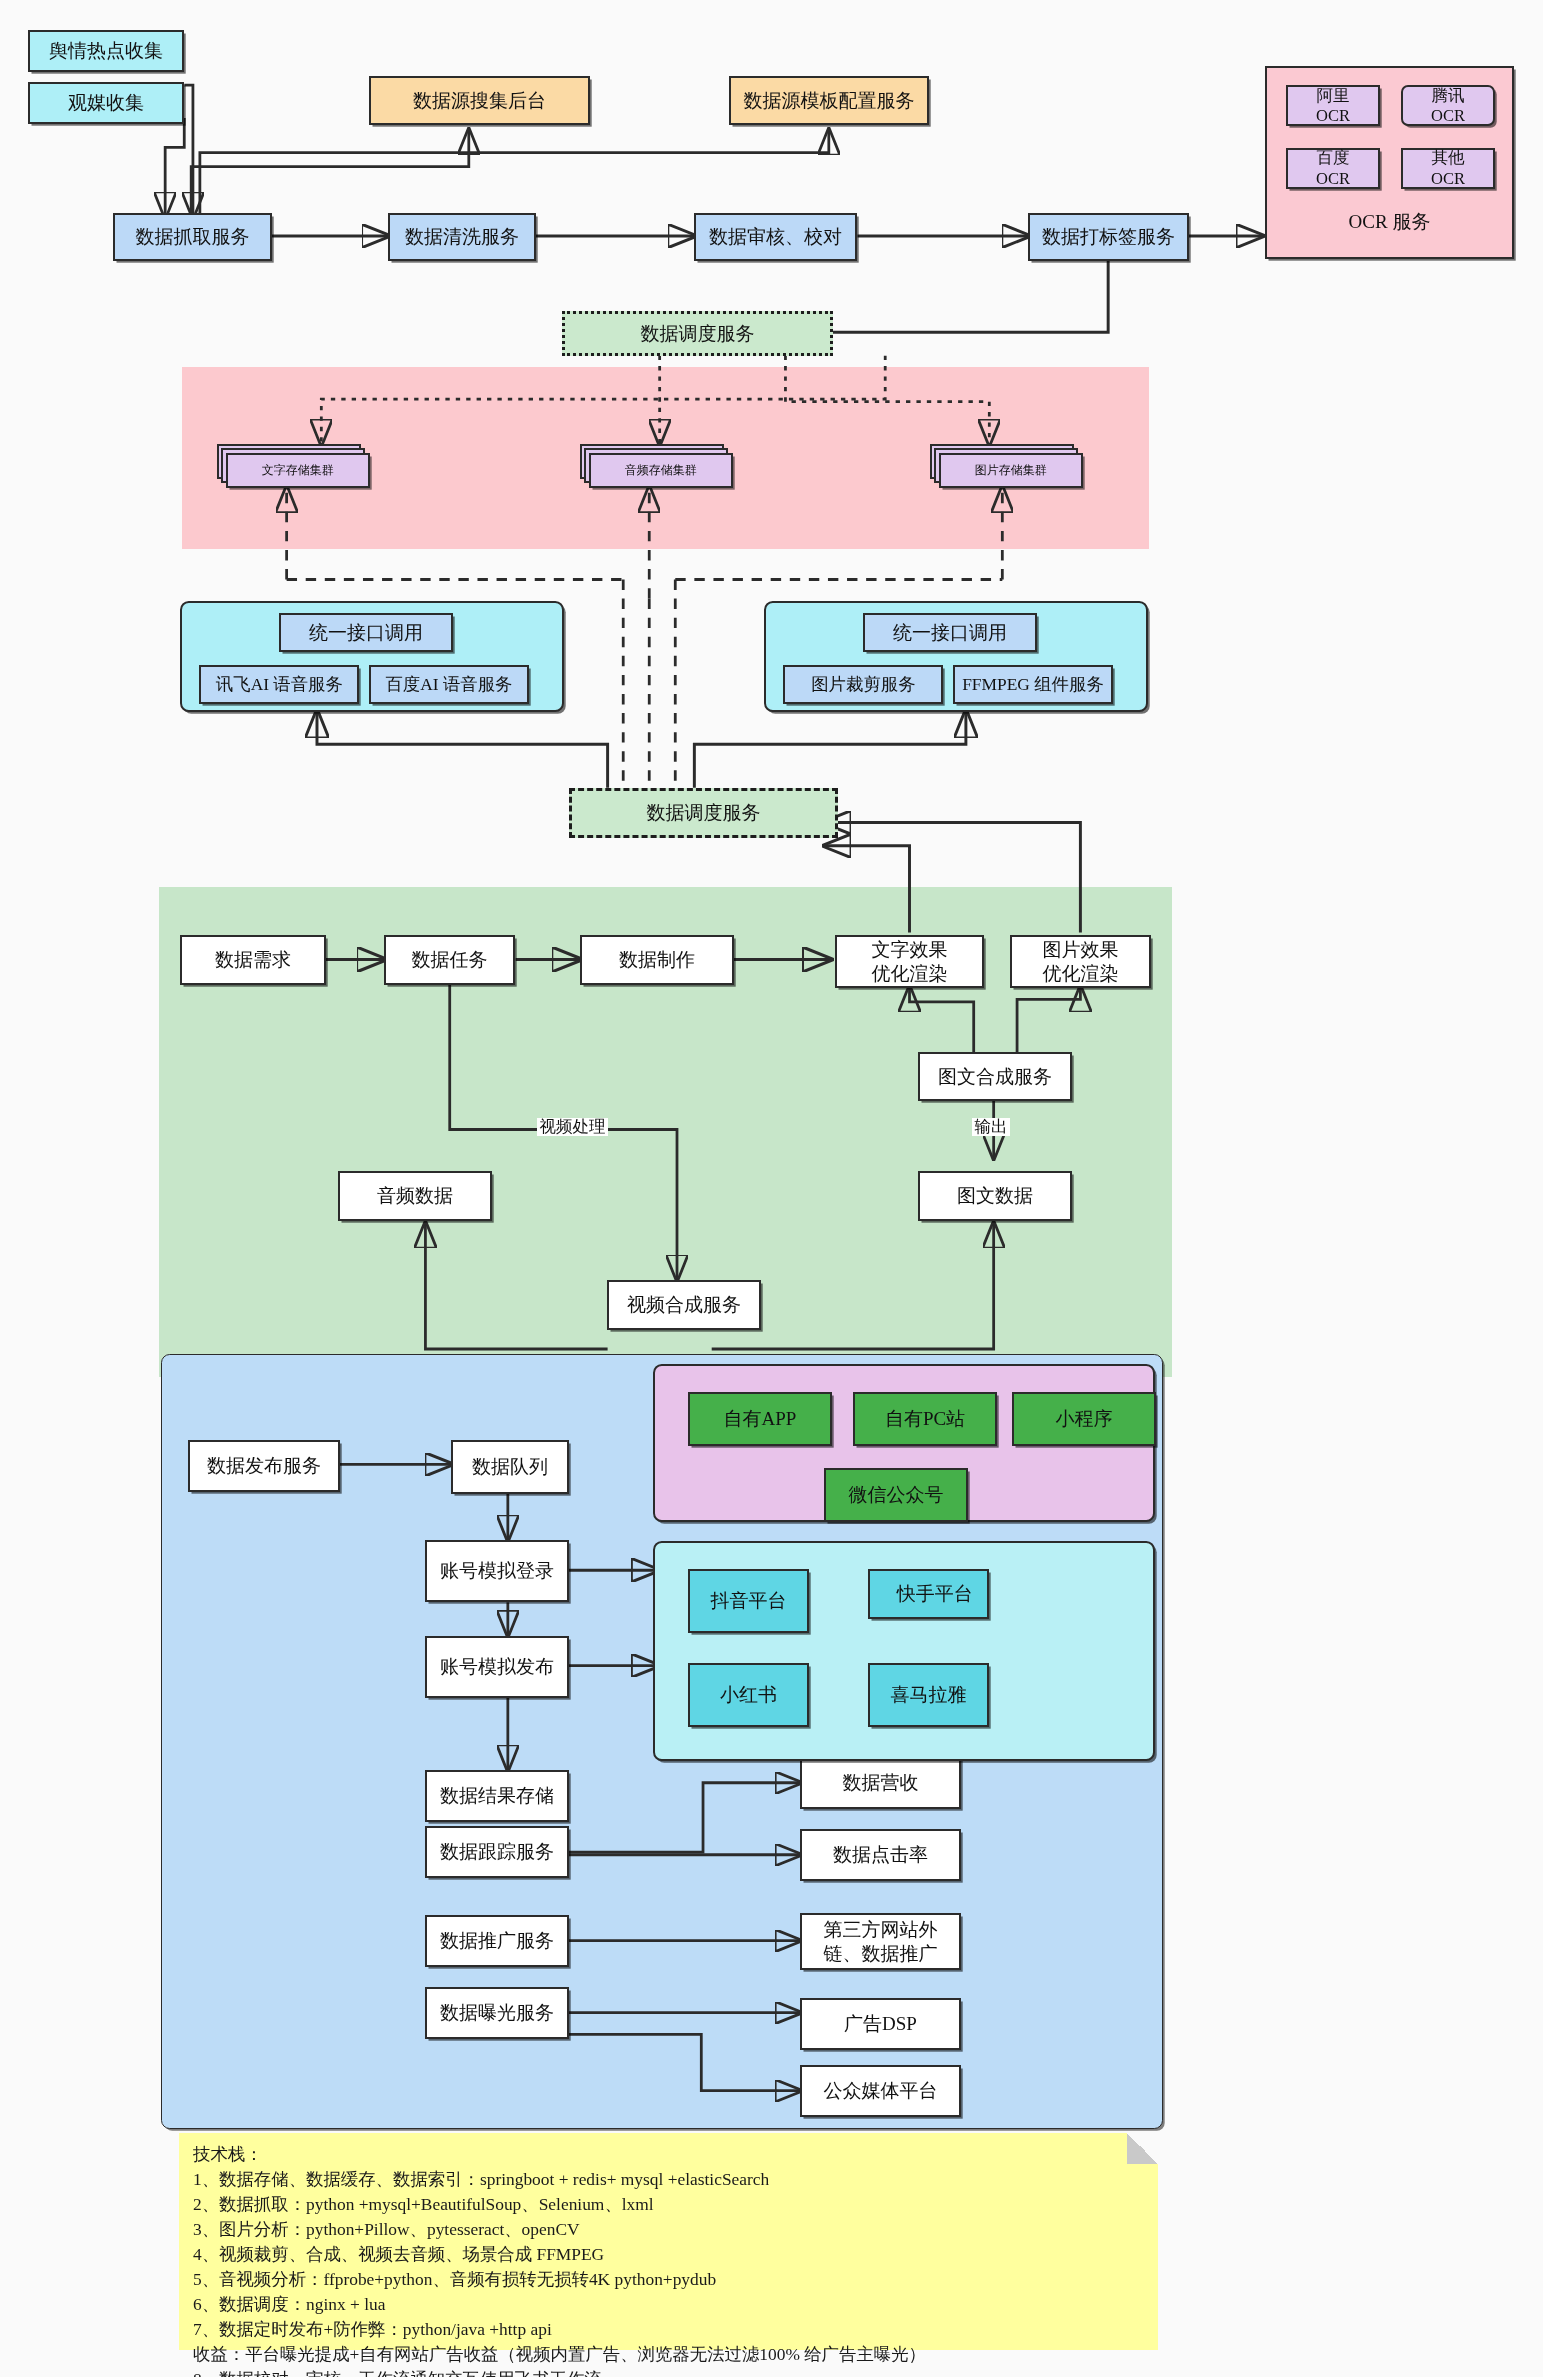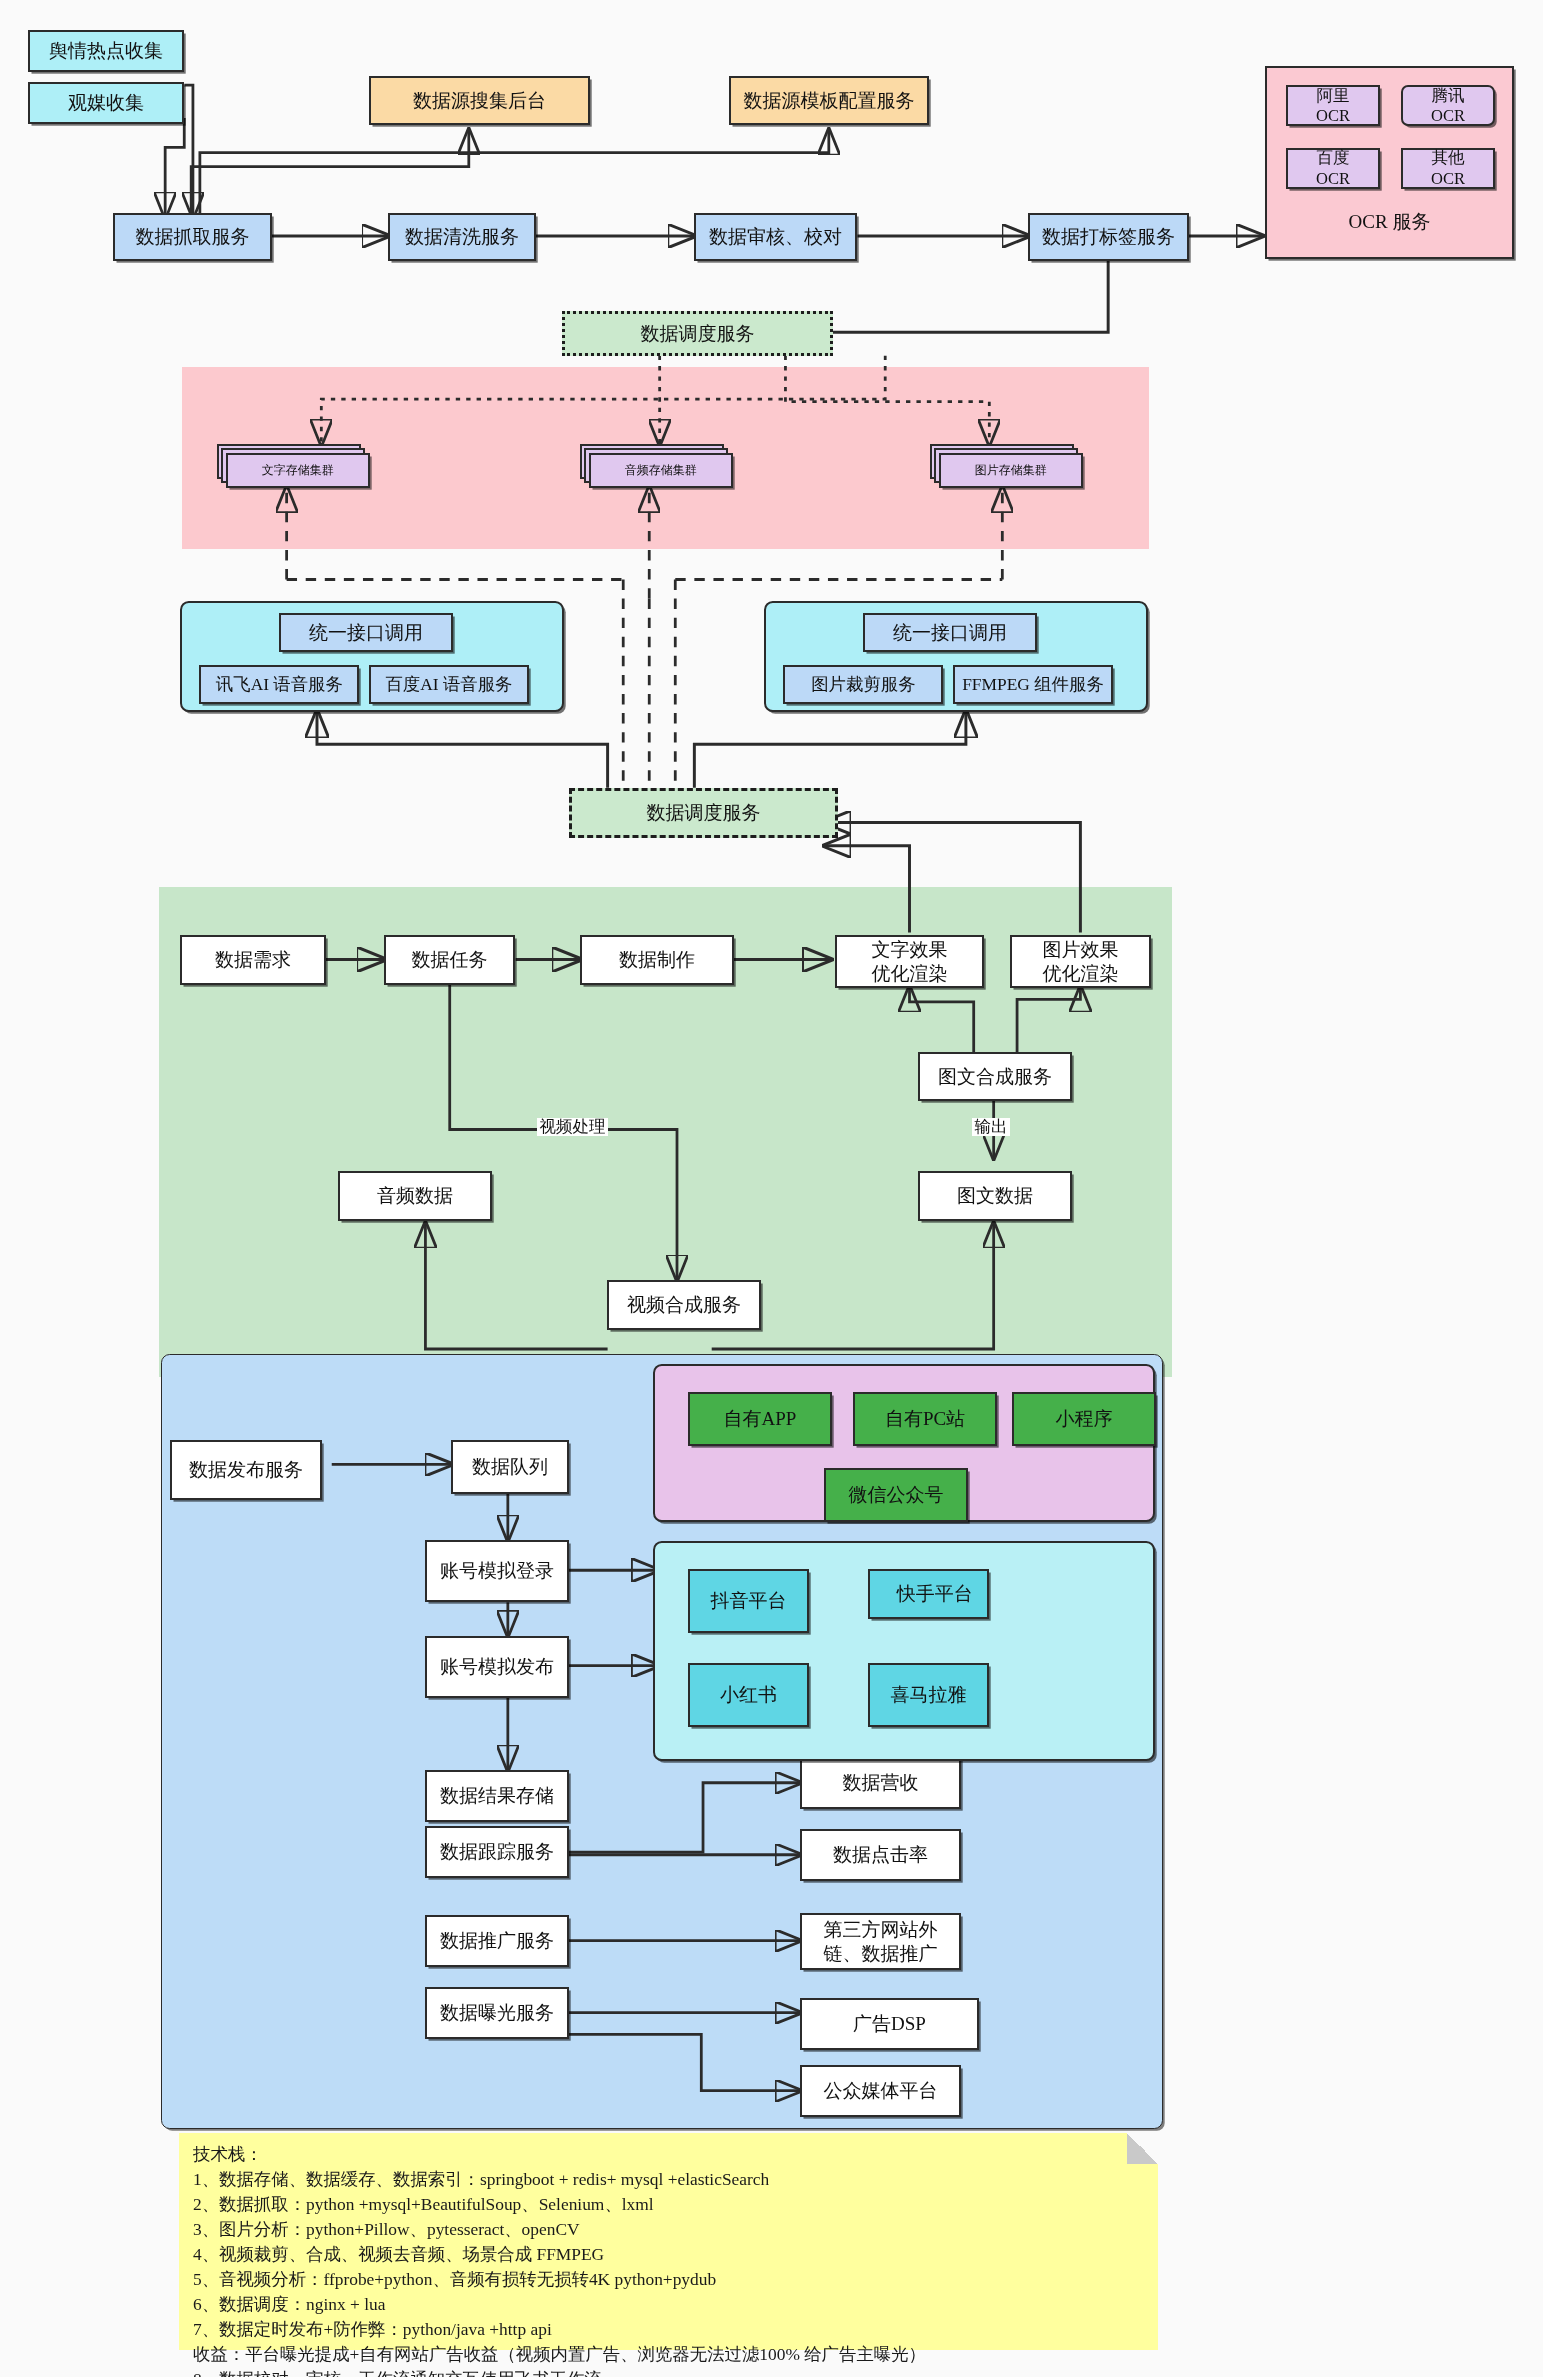--- a/index.html
+++ b/index.html
@@ -212,36 +212,36 @@
   <div class="node white" style="left:918px;top:1052px;width:154px;height:49px;">图文合成服务</div>
 
   <div class="node white" style="left:338px;top:1171px;width:154px;height:50px;">音频数据</div>
   <div class="node white" style="left:918px;top:1171px;width:154px;height:50px;">图文数据</div>
 
   <div class="node white" style="left:607px;top:1280px;width:154px;height:50px;">视频合成服务</div>
 
   <div class="elabel" style="left:537px;top:1118px;">视频处理</div>
   <div class="elabel" style="left:972px;top:1118px;">输出</div>
 
-  <div class="node white" style="left:170px;top:1440px;width:152px;height:60px;">数据发布服务</div>
+  <div class="node white" style="left:188px;top:1440px;width:152px;height:52px;">数据发布服务</div>
   <div class="node white" style="left:451px;top:1440px;width:118px;height:54px;">数据队列</div>
 
   <div class="node white" style="left:425px;top:1540px;width:144px;height:62px;">账号模拟登录</div>
   <div class="node white" style="left:425px;top:1636px;width:144px;height:62px;">账号模拟发布</div>
 
   <div class="node white" style="left:425px;top:1770px;width:144px;height:52px;">数据结果存储</div>
   <div class="node white" style="left:425px;top:1826px;width:144px;height:52px;">数据跟踪服务</div>
   <div class="node white" style="left:425px;top:1915px;width:144px;height:52px;">数据推广服务</div>
   <div class="node white" style="left:425px;top:1987px;width:144px;height:52px;">数据曝光服务</div>
 
   <div class="node white" style="left:800px;top:1757px;width:161px;height:52px;">数据营收</div>
   <div class="node white" style="left:800px;top:1829px;width:161px;height:52px;">数据点击率</div>
   <div class="node white" style="left:800px;top:1913px;width:161px;height:57px;">第三方网站外
 链、数据推广</div>
-  <div class="node white" style="left:800px;top:1998px;width:179px;height:52px;">广告DSP</div>
+  <div class="node white" style="left:800px;top:1998px;width:161px;height:52px;">广告DSP</div>
   <div class="node white" style="left:800px;top:2065px;width:161px;height:52px;">公众媒体平台</div>
 
   <div class="region region-purple" style="left:653px;top:1364px;width:502px;height:158px;">
     <div class="node green-node" style="left:33px;top:26px;width:144px;height:54px;">自有APP</div>
     <div class="node green-node" style="left:198px;top:26px;width:144px;height:54px;">自有PC站</div>
     <div class="node green-node" style="left:357px;top:26px;width:144px;height:54px;">小程序</div>
     <div class="node green-node" style="left:169px;top:102px;width:144px;height:54px;">微信公众号</div>
   </div>
 
   <div class="region region-cyanbox" style="left:653px;top:1541px;width:502px;height:220px;">

